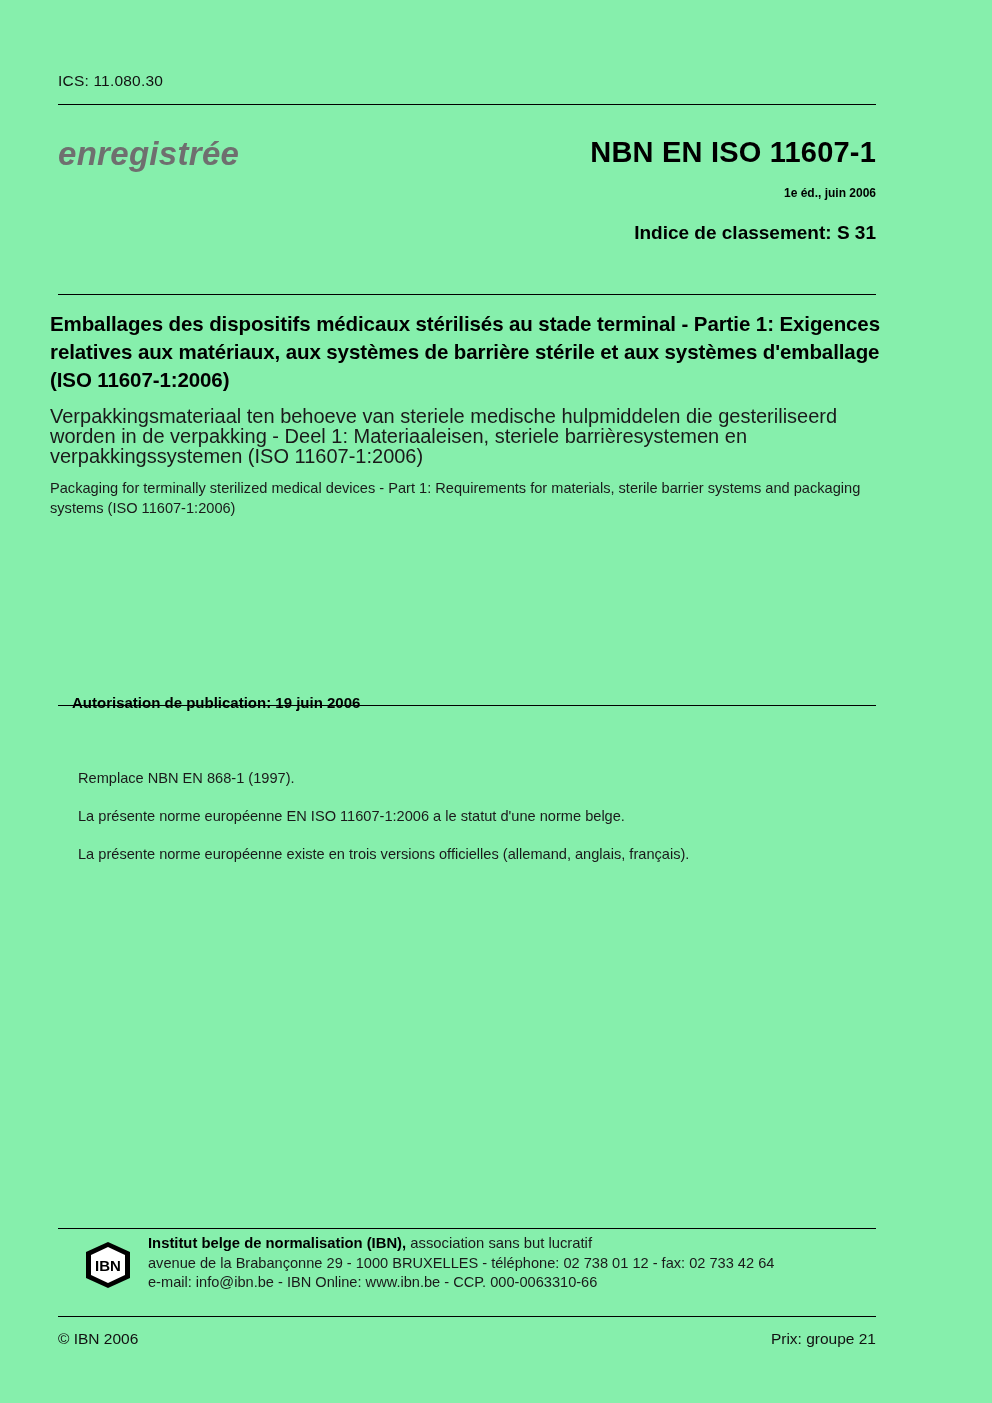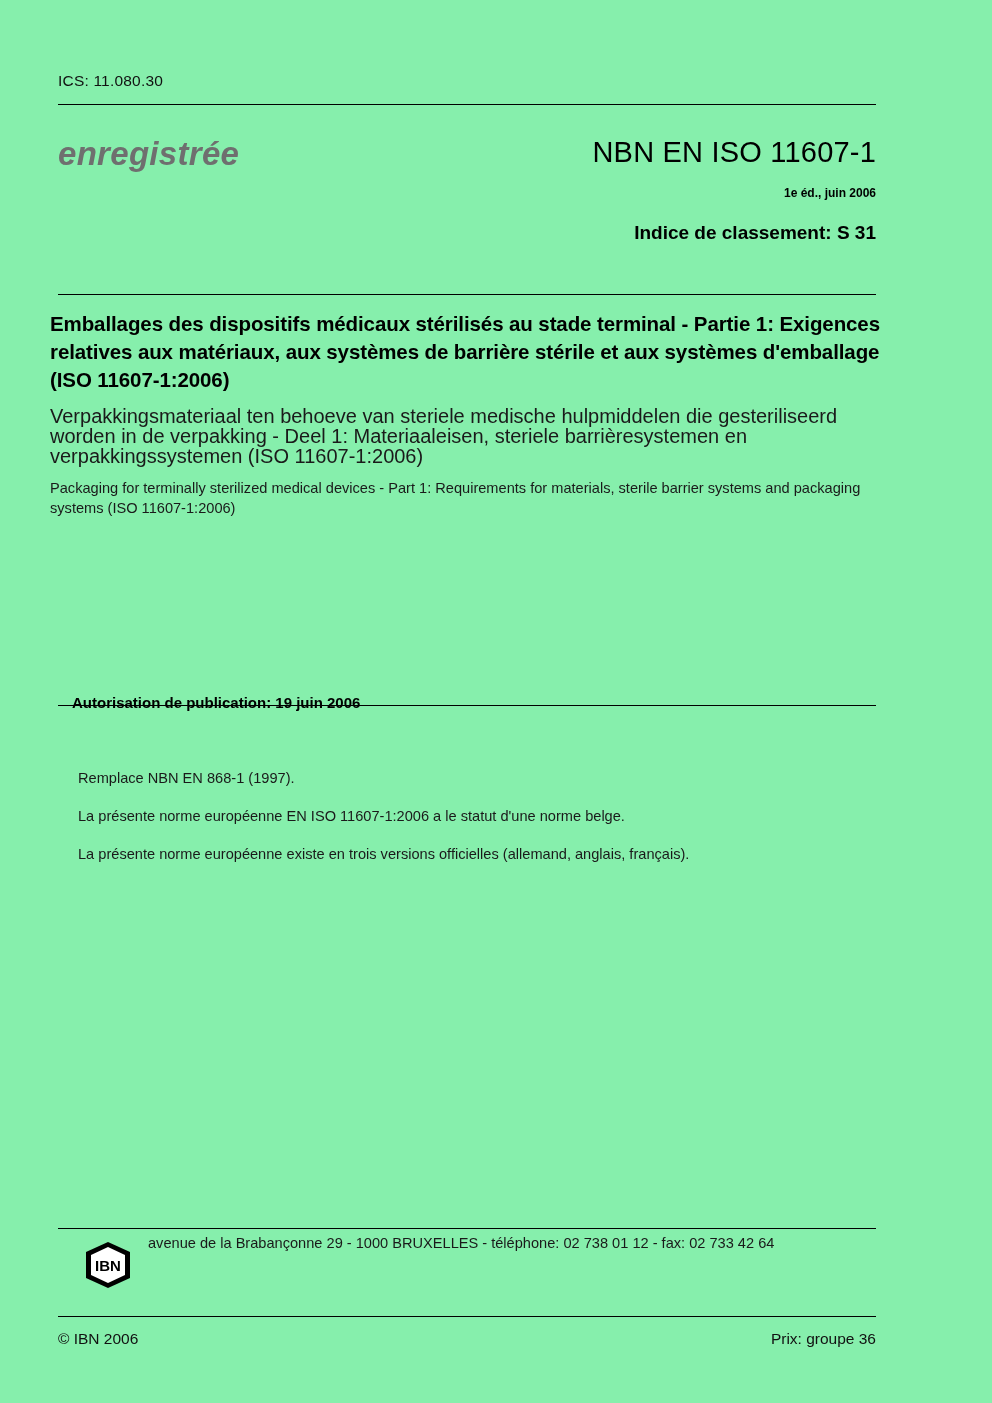--- a/index.html
+++ b/index.html
@@ -61,21 +61,21 @@
 
   .std-block {
     position: absolute;
     right: 116px;
     top: 136px;
     width: 430px;
     text-align: right;
   }
   .std-number {
     font-size: 29px;
-    font-weight: normal;
+    font-weight: bold;
     letter-spacing: 0.2px;
     color: #000;
   }
   .std-edition {
     margin-top: 17px;
     font-size: 12px;
     font-weight: bold;
     color: #000;
   }
   .std-class {
@@ -216,21 +216,25 @@
 
   <div class="footer-logo">
     <svg viewBox="0 0 52 50" width="52" height="50" aria-hidden="true">
       <polygon points="4,12 26,2 48,12 48,38 26,48 4,38" fill="#000000"></polygon>
       <polygon points="9,15 26,7 43,15 43,35 26,43 9,35" fill="#ffffff"></polygon>
       <text x="26" y="31" font-family="Liberation Sans, sans-serif" font-size="15" font-weight="bold" text-anchor="middle" fill="#000000">IBN</text>
     </svg>
   </div>
 
   <div class="footer-text">
+    <div class="footer-line first">
+      <span class="footer-org">Institut belge de normalisation (IBN),</span><span> association sans but lucratif</span>
+    </div>
     <div class="footer-line">avenue de la Brabançonne 29 - 1000 BRUXELLES - téléphone: 02 738 01 12 - fax: 02 733 42 64</div>
+    <div class="footer-line">e-mail: info@ibn.be  -  IBN Online: www.ibn.be - CCP. 000-0063310-66</div>
   </div>
 
   <div class="rule rule-bottom"></div>
 
   <div class="copyright">© IBN 2006</div>
-  <div class="price">Prix: groupe 36</div>
+  <div class="price">Prix: groupe 21</div>
 
 </div>
 
 </body></html>

